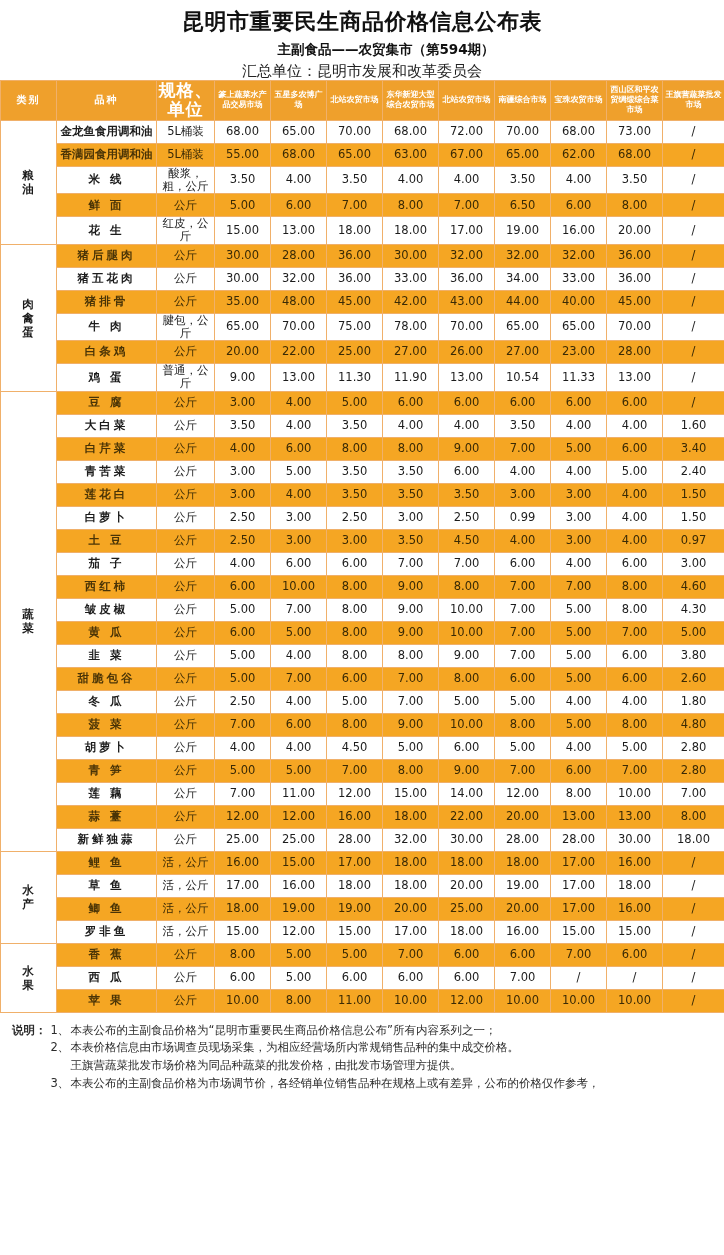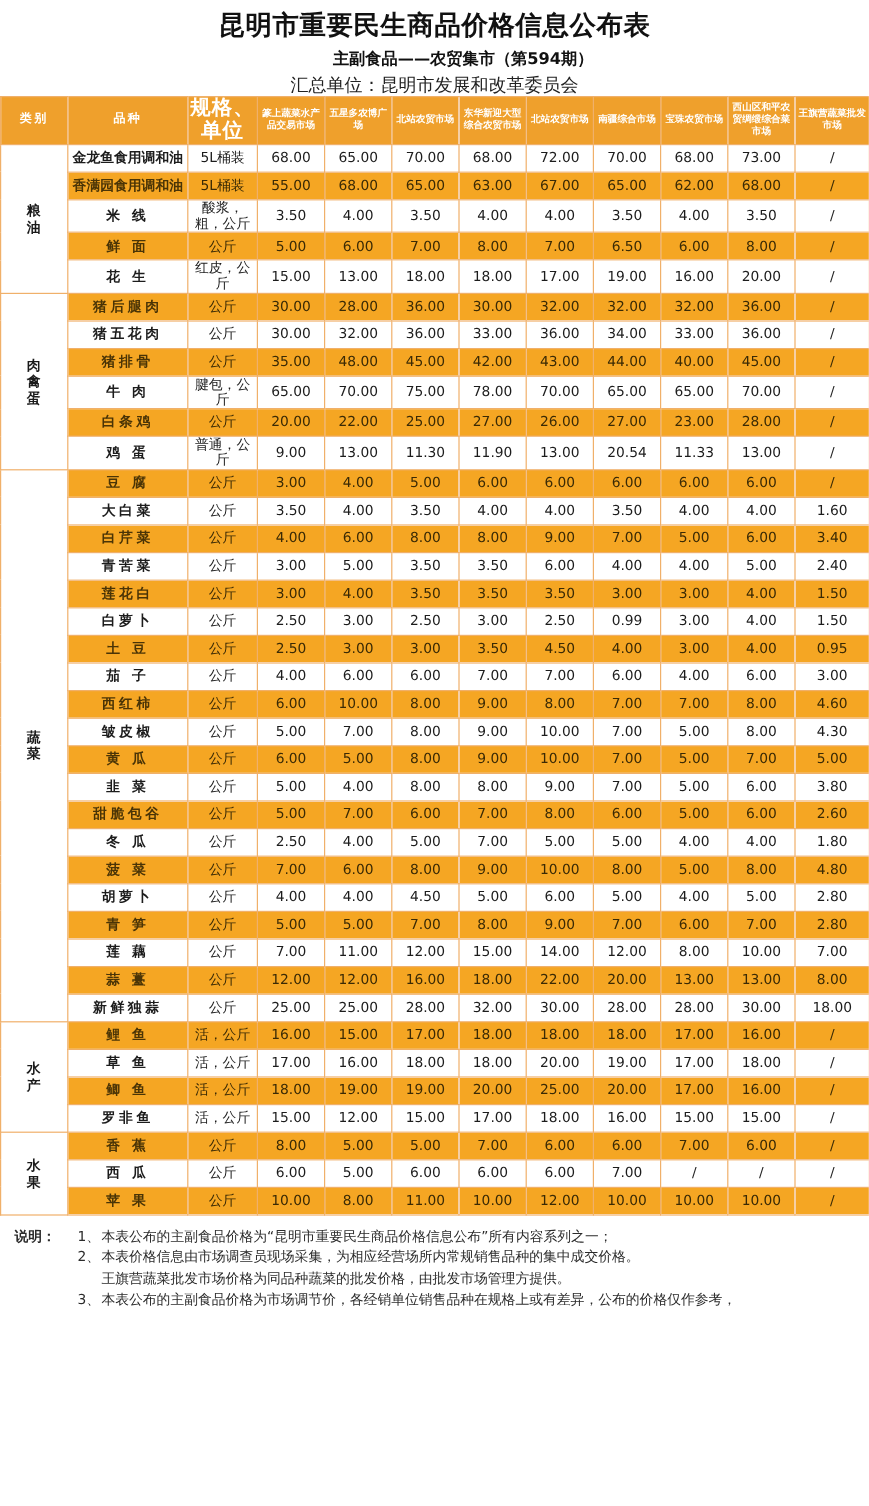--- a/index.html
+++ b/index.html
@@ -93,21 +93,21 @@
 
   
   .notes{
     margin:9px 0 6px 0;
     padding:0 14px 0 12px;
     font-size:11.5px;
     line-height:1.55;
     color:#2b2b2b;
   }
   .notes .row{display:flex;}
-  .notes .lbl{font-weight:bold;white-space:nowrap;margin-right:18px;}
+  .notes .lbl{font-weight:bold;white-space:nowrap;margin-right:4px;}
   .notes .body{flex:1;}
   .notes .li{display:flex;}
   .notes .num{width:20px;flex:0 0 20px;}
   .notes .txt{flex:1;}
   .notes .cont{padding-left:20px;}
 </style>
 </head>
 <body>
 
 <div class="page">
@@ -291,21 +291,21 @@
           <td class="body val slash">/</td>
         </tr>
         <tr class="odd">
           <td class="body name">鸡 蛋</td>
           <td class="body spec">普通，公斤</td>
           <td class="body val">9.00</td>
           <td class="body val">13.00</td>
           <td class="body val">11.30</td>
           <td class="body val">11.90</td>
           <td class="body val">13.00</td>
-          <td class="body val">20.54</td>
+          <td class="body val">10.54</td>
           <td class="body val">11.33</td>
           <td class="body val">13.00</td>
           <td class="body val slash">/</td>
         </tr>
         <tr class="even sec-start">
           <td class="cat" rowspan="20">
             <span>蔬</span>
             <span>菜</span>
           </td>
           <td class="body name">豆 腐</td>
@@ -389,21 +389,21 @@
           <td class="body name">土 豆</td>
           <td class="body spec">公斤</td>
           <td class="body val">2.50</td>
           <td class="body val">3.00</td>
           <td class="body val">3.00</td>
           <td class="body val">3.50</td>
           <td class="body val">4.50</td>
           <td class="body val">4.00</td>
           <td class="body val">3.00</td>
           <td class="body val">4.00</td>
-          <td class="body val">0.95</td>
+          <td class="body val">0.97</td>
         </tr>
         <tr class="odd">
           <td class="body name">茄 子</td>
           <td class="body spec">公斤</td>
           <td class="body val">4.00</td>
           <td class="body val">6.00</td>
           <td class="body val">6.00</td>
           <td class="body val">7.00</td>
           <td class="body val">7.00</td>
           <td class="body val">6.00</td>

